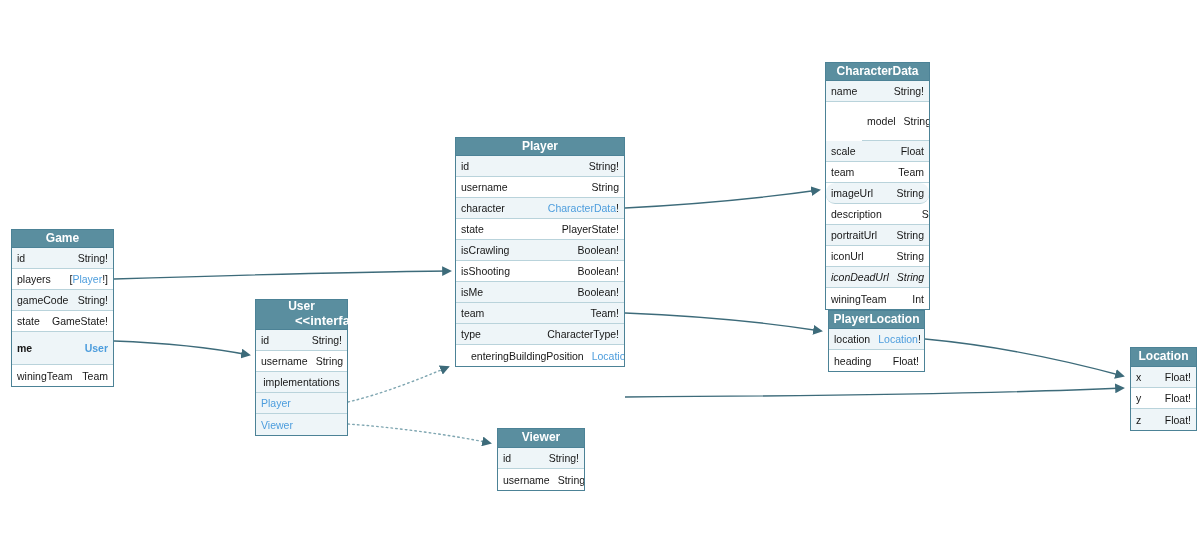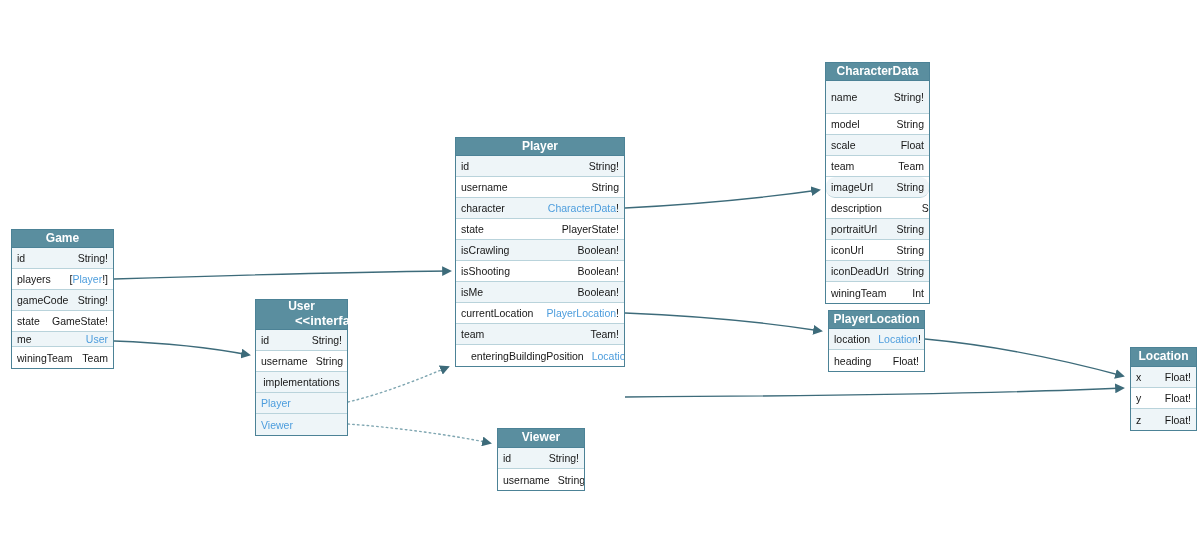--- a/index.html
+++ b/index.html
@@ -69,21 +69,21 @@
           <span class="ftype"><span>[</span><span class="link">Player</span><span>!]</span></span>
         </div>
         <div class="row tint" style="height: 21px;">
           <span class="fname">gameCode</span>
           <span class="ftype">String!</span>
         </div>
         <div class="row" style="height: 21px;">
           <span class="fname">state</span>
           <span class="ftype">GameState!</span>
         </div>
-        <div class="row tint" style="height: 15px;">
+        <div class="row tint" style="height: 33px; font-weight: bold;">
           <span class="fname">me</span>
           <span class="ftype"><span class="link">User</span></span>
         </div>
         <div class="row" style="height: 21px;">
           <span class="fname">winingTeam</span>
           <span class="ftype">Team</span>
         </div>
       </div>
       <div class="node" style="left: 255px; top: 299px; width: 93px;">
         <div class="node-header" style="height: 30px;">
@@ -133,27 +133,27 @@
           <span class="ftype">Boolean!</span>
         </div>
         <div class="row" style="height: 21px;">
           <span class="fname">isShooting</span>
           <span class="ftype">Boolean!</span>
         </div>
         <div class="row tint" style="height: 21px;">
           <span class="fname">isMe</span>
           <span class="ftype">Boolean!</span>
         </div>
-        <div class="row" style="height: 21px;">
-          <span class="fname">currentLocation</span>
-          <span class="ftype"><span class="link">PlayerLocation</span><span>!</span></span>
-        </div>
         <div class="row tint" style="height: 21px;">
           <span class="fname">team</span>
           <span class="ftype">Team!</span>
+        </div>
+        <div class="row tint" style="height: 21px;">
+          <span class="fname">type</span>
+          <span class="ftype">CharacterType!</span>
         </div>
         <div class="row" style="height: 21px; margin-left: 10px;">
           <span class="fname">enteringBuildingPosition</span>
           <span class="ftype"><span class="link">Location</span></span>
         </div>
       </div>
       <div class="node" style="left: 497px; top: 428px; width: 88px;">
         <div class="node-header" style="height: 19px;">
           <div>Viewer</div>
         </div>
@@ -163,25 +163,25 @@
         </div>
         <div class="row" style="height: 21px;">
           <span class="fname">username</span>
           <span class="ftype">String</span>
         </div>
       </div>
       <div class="node" style="left: 825px; top: 62px; width: 105px;">
         <div class="node-header" style="height: 18px;">
           <div>CharacterData</div>
         </div>
-        <div class="row tint" style="height: 33px;">
+        <div class="row tint" style="height: 21px;">
           <span class="fname">name</span>
           <span class="ftype">String!</span>
         </div>
-        <div class="row" style="height: 21px;">
+        <div class="row" style="height: 39px; margin-left: 36px;">
           <span class="fname">model</span>
           <span class="ftype">String</span>
         </div>
         <div class="row tint" style="height: 21px;">
           <span class="fname">scale</span>
           <span class="ftype">Float</span>
         </div>
         <div class="row" style="height: 21px;">
           <span class="fname">team</span>
           <span class="ftype">Team</span>
@@ -195,21 +195,21 @@
           <span class="ftype">String</span>
         </div>
         <div class="row tint" style="height: 21px;">
           <span class="fname">portraitUrl</span>
           <span class="ftype">String</span>
         </div>
         <div class="row" style="height: 21px;">
           <span class="fname">iconUrl</span>
           <span class="ftype">String</span>
         </div>
-        <div class="row tint" style="height: 21px;">
+        <div class="row tint" style="height: 21px; font-style: italic;">
           <span class="fname">iconDeadUrl</span>
           <span class="ftype">String</span>
         </div>
         <div class="row" style="height: 21px;">
           <span class="fname">winingTeam</span>
           <span class="ftype">Int</span>
         </div>
       </div>
       <div class="node" style="left: 828px; top: 310px; width: 97px;">
         <div class="node-header" style="height: 18px;">

